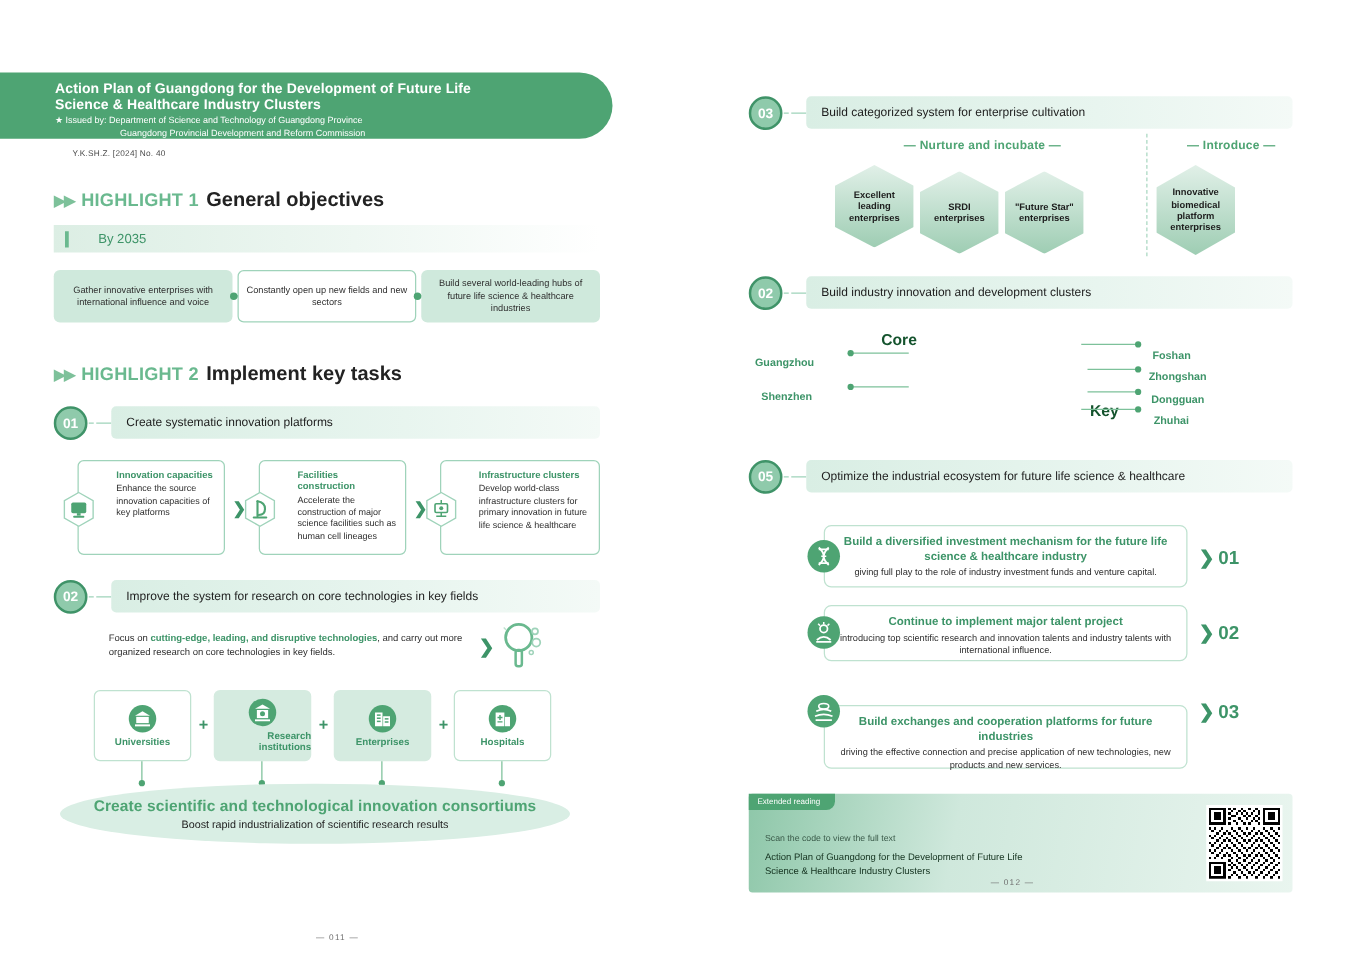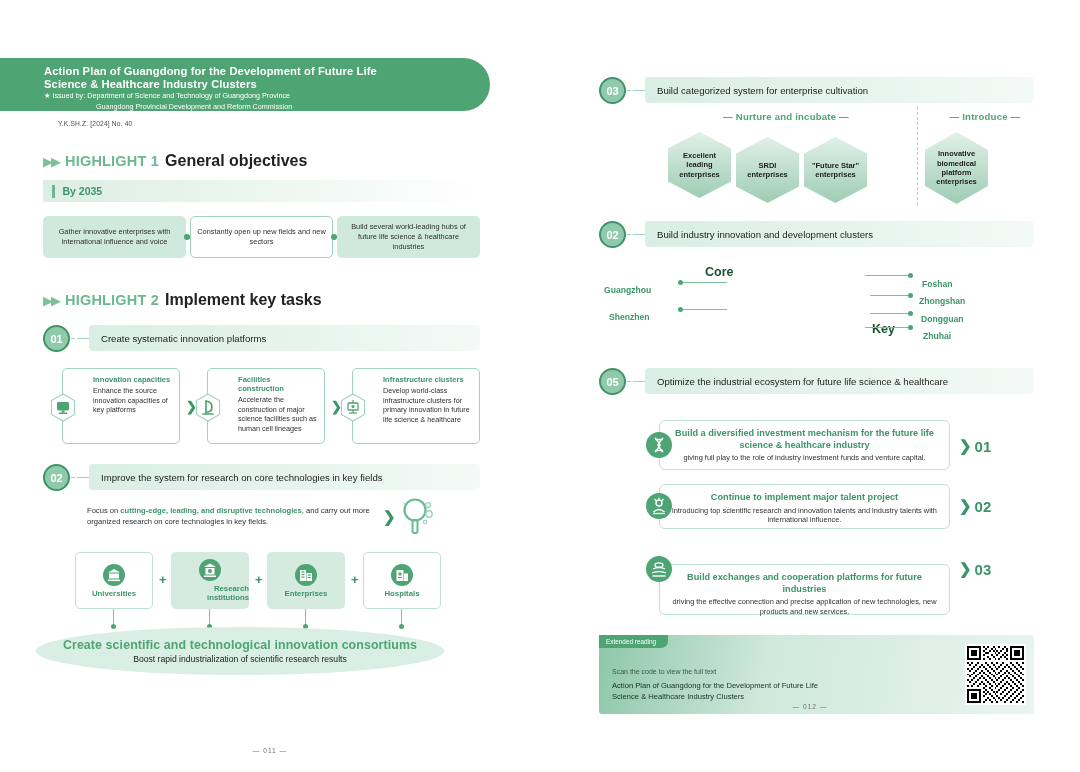--- a/index.html
+++ b/index.html
@@ -42,21 +42,21 @@
   .hl-main { color:#6ab98f; font-size:14.5px; font-weight:bold; letter-spacing:.2px; }
   .hl-sub { color:#222; font-size:16px; font-weight:bold;text-align:center; }
 
   
   .band {
     position:absolute; left:43px; top:180px; width:437px; height:22px;
     background: linear-gradient(90deg,#dceee4 0%, #eef7f2 55%, #ffffff 100%);
     display:flex; align-items:center;
   }
   .band-bar { width:2.5px; height:13px; background:#6ab98f; margin-left:9px; }
-  .band-text { color:#3d9468; font-size:10.5px; font-weight:bold; margin-left:8px; }
+  .band-text { color:#3d9468; font-size:10.5px; font-weight:normal; margin-left:24px; }
 
   
   .obj-row { position:absolute; left:43px; top:216px; width:437px; height:42px; }
   .obj-box {
     position:absolute; top:0; width:143px; height:42px;
     border-radius:5px;
     display:flex; align-items:center; justify-content:center; text-align:center;
     font-size:7.4px; line-height:10px; color:#2f2f2f; padding:0 6px;
   }
   .obj-filled { background:#cfe9dc; }
@@ -111,21 +111,21 @@
   .pillar-tint { background:#d5ebe0; }
   .pillar-icon { width:22px; height:22px; border-radius:50%; background:#4ea473;
                  display:flex; align-items:center; justify-content:center; }
   .pillar-label { color:#3d9468; font-size:7.8px; font-weight:bold; text-align:right; line-height:9px; }
   .plus { position:absolute; top:20px; color:#3d9468; font-size:13px; font-weight:bold; }
   .pstem { position:absolute; width:1.3px; background:#7dc19a; top:57px; height:17px; }
   .pdot { position:absolute; width:5px; height:5px; border-radius:50%; background:#4ea473; top:72px; }
 
   
   .consort {
-    position:absolute; left:36px; top:627px; width:408px; height:48px;
+    position:absolute; left:48px; top:627px; width:408px; height:48px;
     background:#d9eee4; border-radius:50%/50%;
     display:flex; flex-direction:column; align-items:center; justify-content:center;
   }
   .consort-t1 { color:#4ea473; font-size:12.4px; font-weight:bold; letter-spacing:.1px; }
   .consort-t2 { color:#222; font-size:8.6px; margin-top:2px; }
 
   .pagenum { position:absolute; bottom:18px; width:100%; text-align:center;
              font-size:6.6px; color:#6d6d6d; letter-spacing:1px; }
 
   

